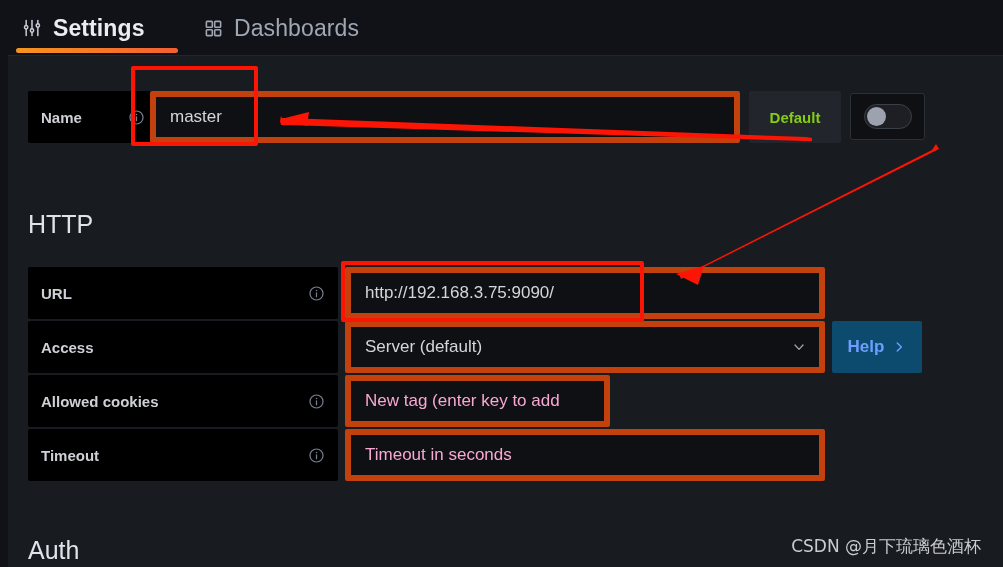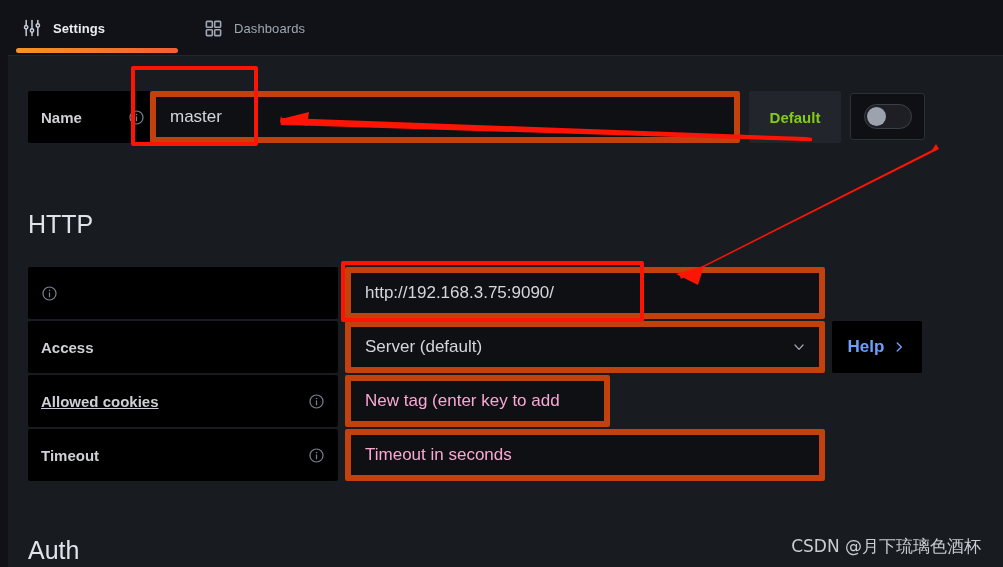--- a/index.html
+++ b/index.html
@@ -52,21 +52,21 @@
     gap: 11px;
     padding: 0 6px;
     cursor: pointer;
     user-select: none;
   }
 
   .tab-settings { left: 16px; }
   .tab-dashboards { left: 198px; }
 
   .tab-label {
-    font-size: 13px;
+    font-size: 23px;
     letter-spacing: .1px;
   }
   .tab-settings .tab-label { color: #e9edf2; font-weight: bold; }
   .tab-dashboards .tab-label { color: #9fa7b3; font-weight: normal; }
 
   .tab-underline {
     position: absolute;
     left: 16px;
     top: 48px;
     width: 162px;
@@ -182,30 +182,30 @@
 
   
   .url-label      { left: 28px; top: 211px; width: 310px; }
   .url-input      { left: 345px; top: 211px; width: 480px; }
   .access-label   { left: 28px; top: 265px; width: 310px; }
   .access-select  { left: 345px; top: 265px; width: 480px; }
   .help-btn {
     position: absolute;
     left: 832px; top: 265px;
     width: 90px; height: 52px;
-    background: #000000;
+    background: #0c4a6e;
     border-radius: 2px;
     display: flex; align-items: center; justify-content: center;
     gap: 8px;
     cursor: pointer;
   }
   .help-btn .txt { font-size: 17px; color: #6e9fff; font-weight: bold; }
   .help-btn .arr { color: #6e9fff; display: flex; align-items: center; }
 
-  .cookies-label  { left: 28px; top: 319px; width: 310px; text-decoration: underline; }
+  .cookies-label  { left: 28px; top: 319px; width: 310px; }
   .cookies-input  { left: 345px; top: 319px; width: 265px; }
   .timeout-label  { left: 28px; top: 373px; width: 310px; }
   .timeout-input  { left: 345px; top: 373px; width: 480px; }
 
   
   .annot-layer {
     position: absolute;
     inset: 0;
     pointer-events: none;
     z-index: 20;
@@ -296,20 +296,21 @@
 
     <div class="toggle-box">
       <div class="toggle-track">
         <div class="toggle-knob"></div>
       </div>
     </div>
 
     <h2 class="section-title title-http">HTTP</h2>
 
     <div class="row-label url-label">
+      <span class="txt">URL</span>
       <span class="info">
         <svg class="icon-info" viewBox="0 0 24 24" fill="none" stroke="currentColor" stroke-width="1.7">
           <circle cx="12" cy="12" r="9.2"></circle>
           <line x1="12" y1="11" x2="12" y2="16.5" stroke-linecap="round"></line>
           <circle cx="12" cy="7.6" r="1.05" fill="currentColor" stroke="none"></circle>
         </svg>
       </span>
     </div>
     <div class="field url-input">
       <span>http://192.168.3.75:9090/</span>

